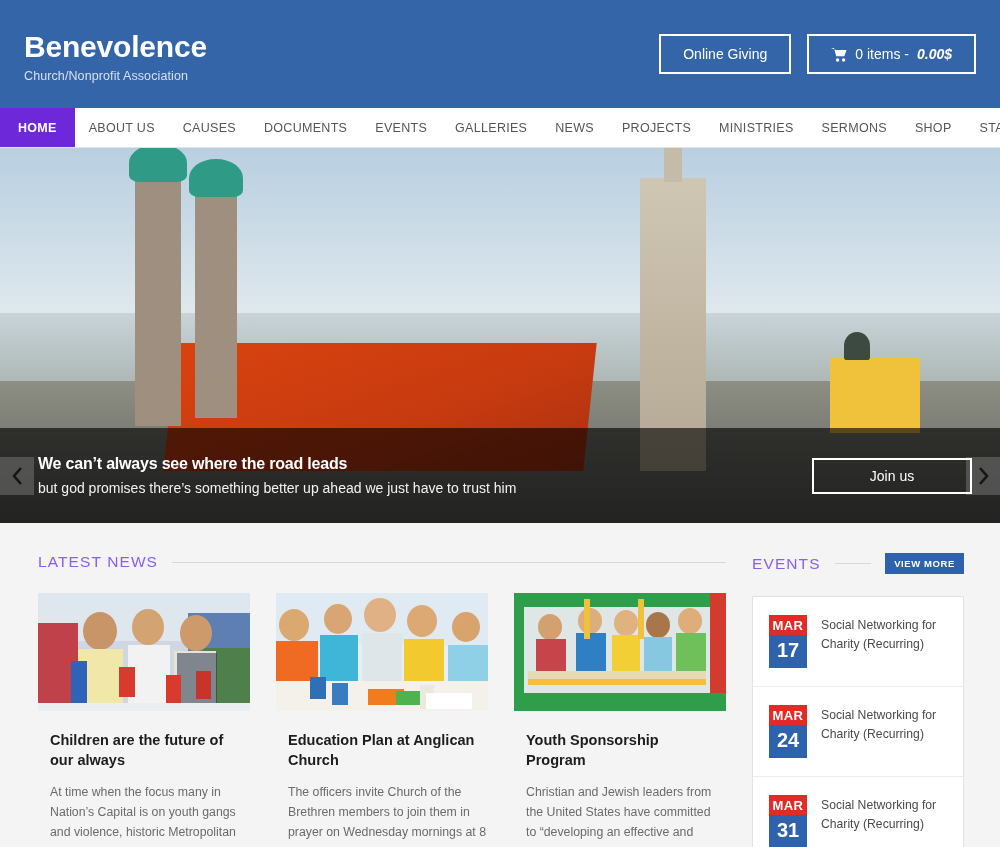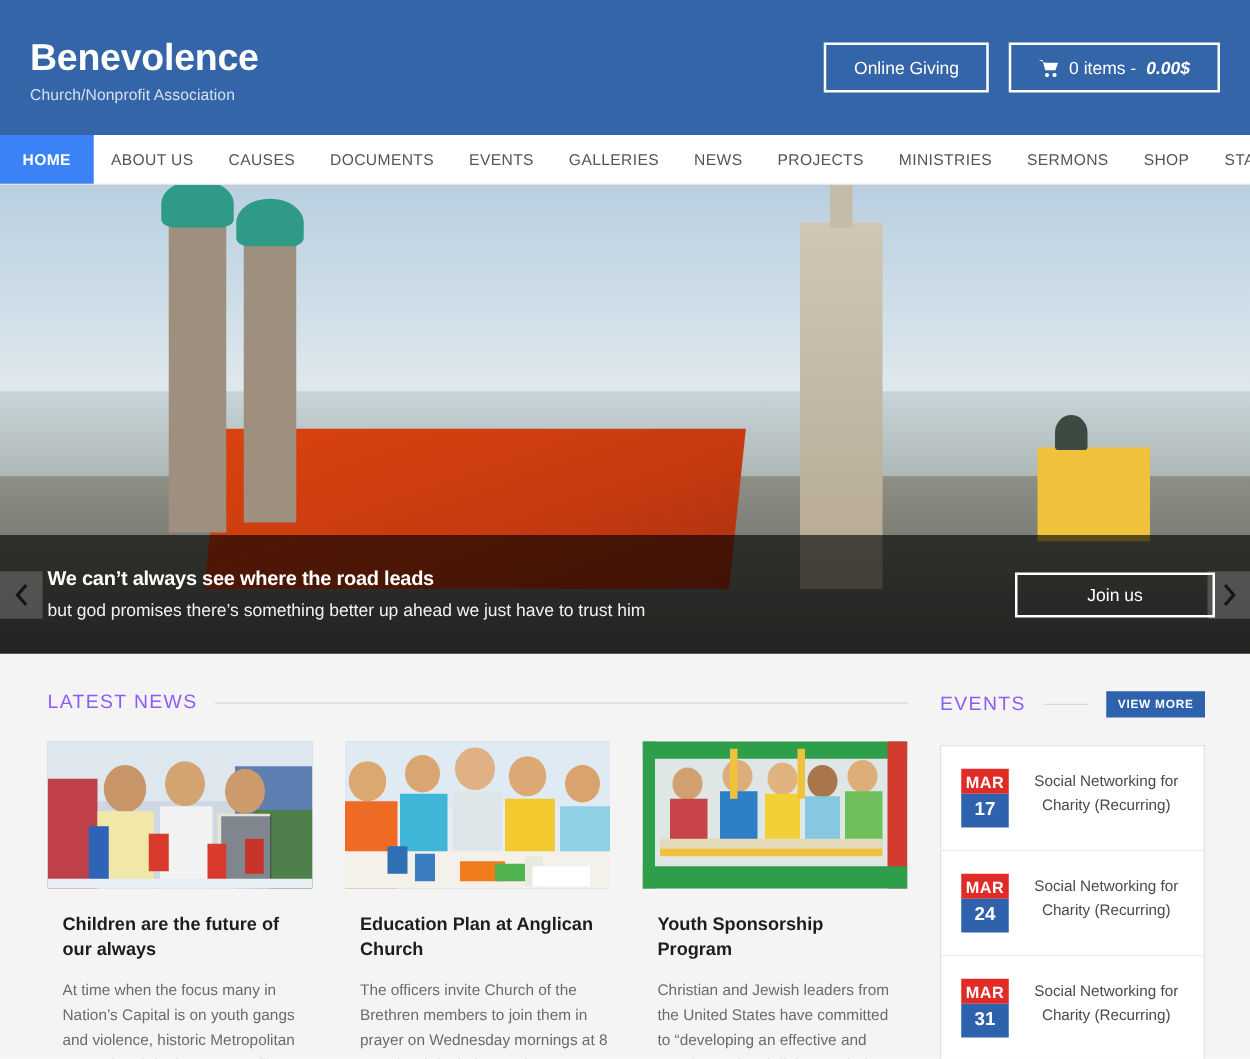--- a/index.html
+++ b/index.html
@@ -37,21 +37,21 @@
 
   
   .nav {
     height:40px; background:#ffffff; display:flex; align-items:stretch;
     border-bottom:1px solid #e3e3e3; font-size:12.5px;
   }
   .nav-item {
     display:flex; align-items:center; padding:0 14px; color:#555;
     letter-spacing:0.3px; cursor:pointer; white-space:nowrap;
   }
-  .nav-item.active { background:#3b82f6; color:#ffffff; font-weight:bold; padding:0 18px; }
+  .nav-item.active { background:#6d28d9; color:#ffffff; font-weight:bold; padding:0 18px; }
 
   
   .hero { position:relative; height:375px; overflow:hidden; background:#9fb4c8; }
   .hero-img { position:absolute; inset:0; }
   .hero-caption {
     position:absolute; left:0; right:0; bottom:0; height:95px;
     background:rgba(0,0,0,0.62);
     display:flex; align-items:center; justify-content:space-between;
     padding:0 28px 0 38px;
   }
@@ -107,24 +107,24 @@
     display:flex; align-items:flex-start; gap:14px; padding:18px 14px 18px 16px;
     border-bottom:1px solid #ececec; cursor:pointer;
   }
   .event-row:last-child { border-bottom:none; }
   .datebox { width:38px; flex:0 0 38px; text-align:center; }
   .date-mon {
     background:#e02b27; color:#fff; font-size:13px; font-weight:bold;
     letter-spacing:0.4px; padding:3px 0 2px;
   }
   .date-day {
-    background:#2f62ad; color:#fff; font-size:15px; font-weight:bold;
+    background:#2f62ad; color:#fff; font-size:20px; font-weight:bold;
     padding:4px 0 6px;
   }
-  .event-title { font-size:12.2px; color:#4a4a4a; line-height:1.52; padding-top:1px;text-align:center; }
+  .event-title { font-size:12.2px; color:#4a4a4a; line-height:1.52; padding-top:1px; }
 
   
   .sky { position:absolute; left:0; top:0; width:100%; height:48%;
          background:linear-gradient(#b9cfe0 0%, #cfdee8 55%, #e3eaee 100%); }
   .cityfar { position:absolute; left:0; top:44%; width:100%; height:22%;
          background:linear-gradient(#c9d4d9, #a8b2ae); }
   .citynear { position:absolute; left:0; top:62%; width:100%; height:38%;
          background:linear-gradient(#8d8f85, #5d5f58); }
   .roof { position:absolute; left:17%; top:52%; width:42%; height:34%;
           background:linear-gradient(160deg,#d9430f 0%, #c63a10 60%, #a93110 100%);

